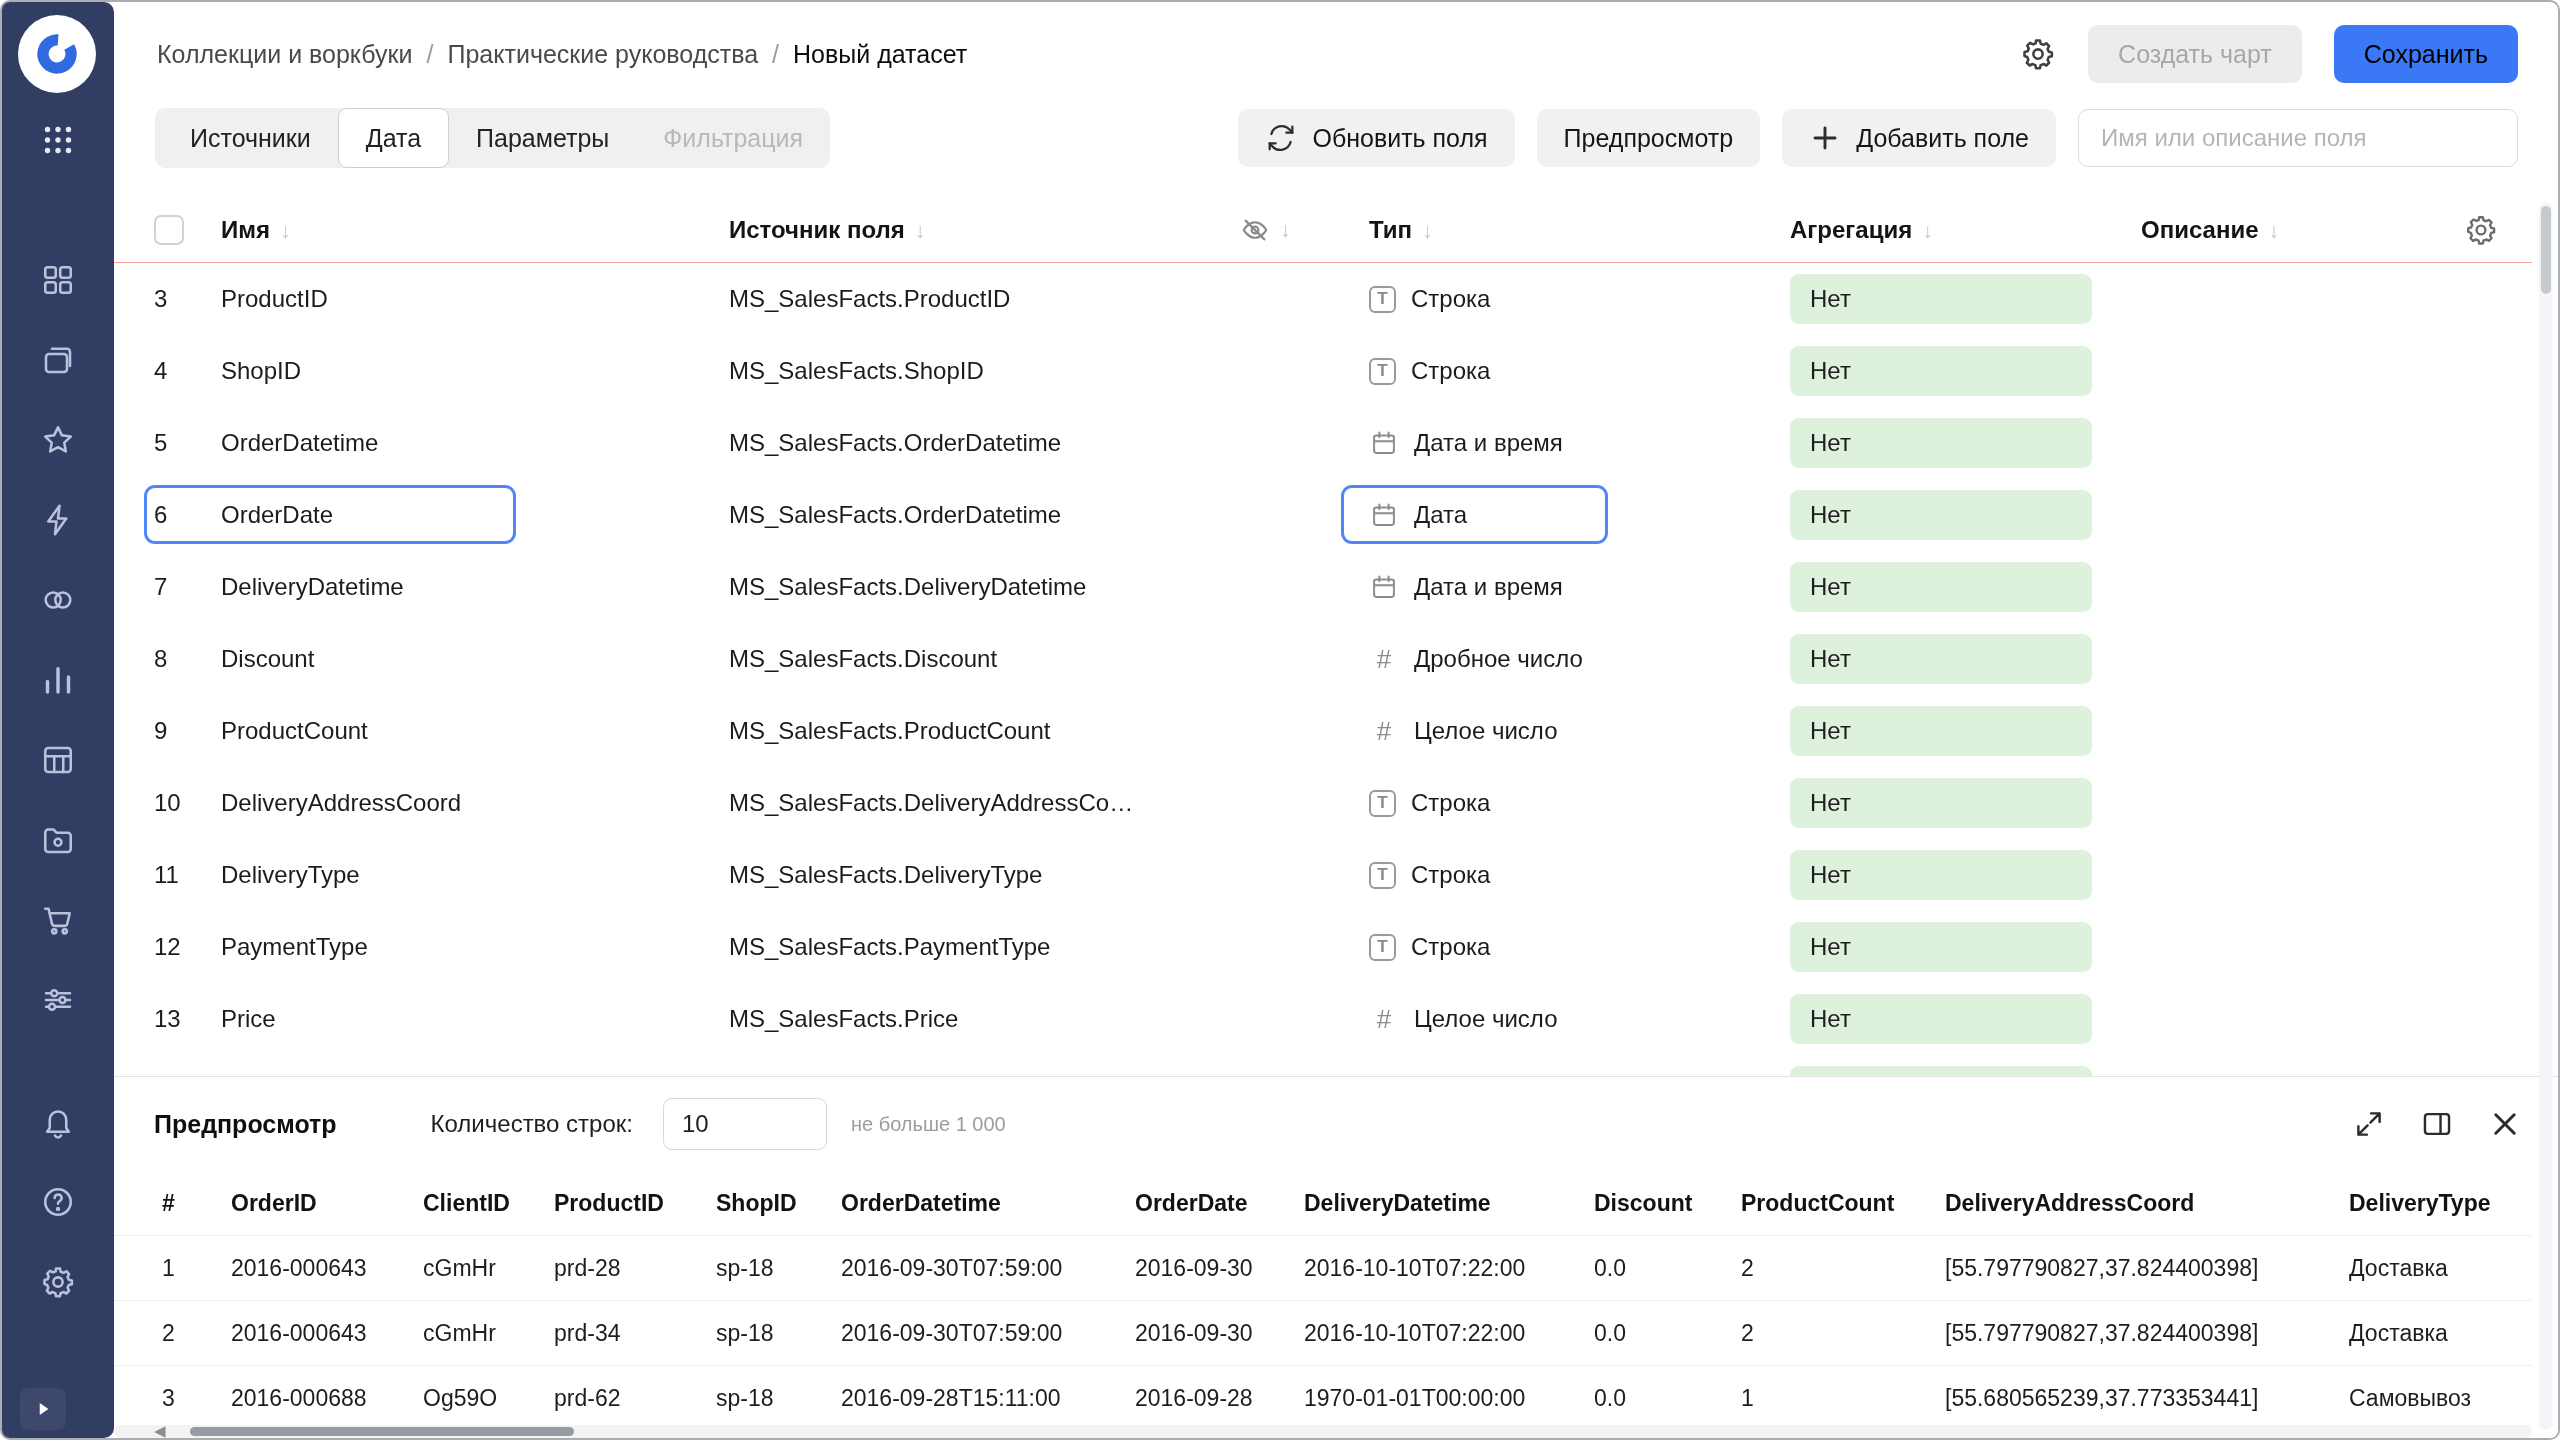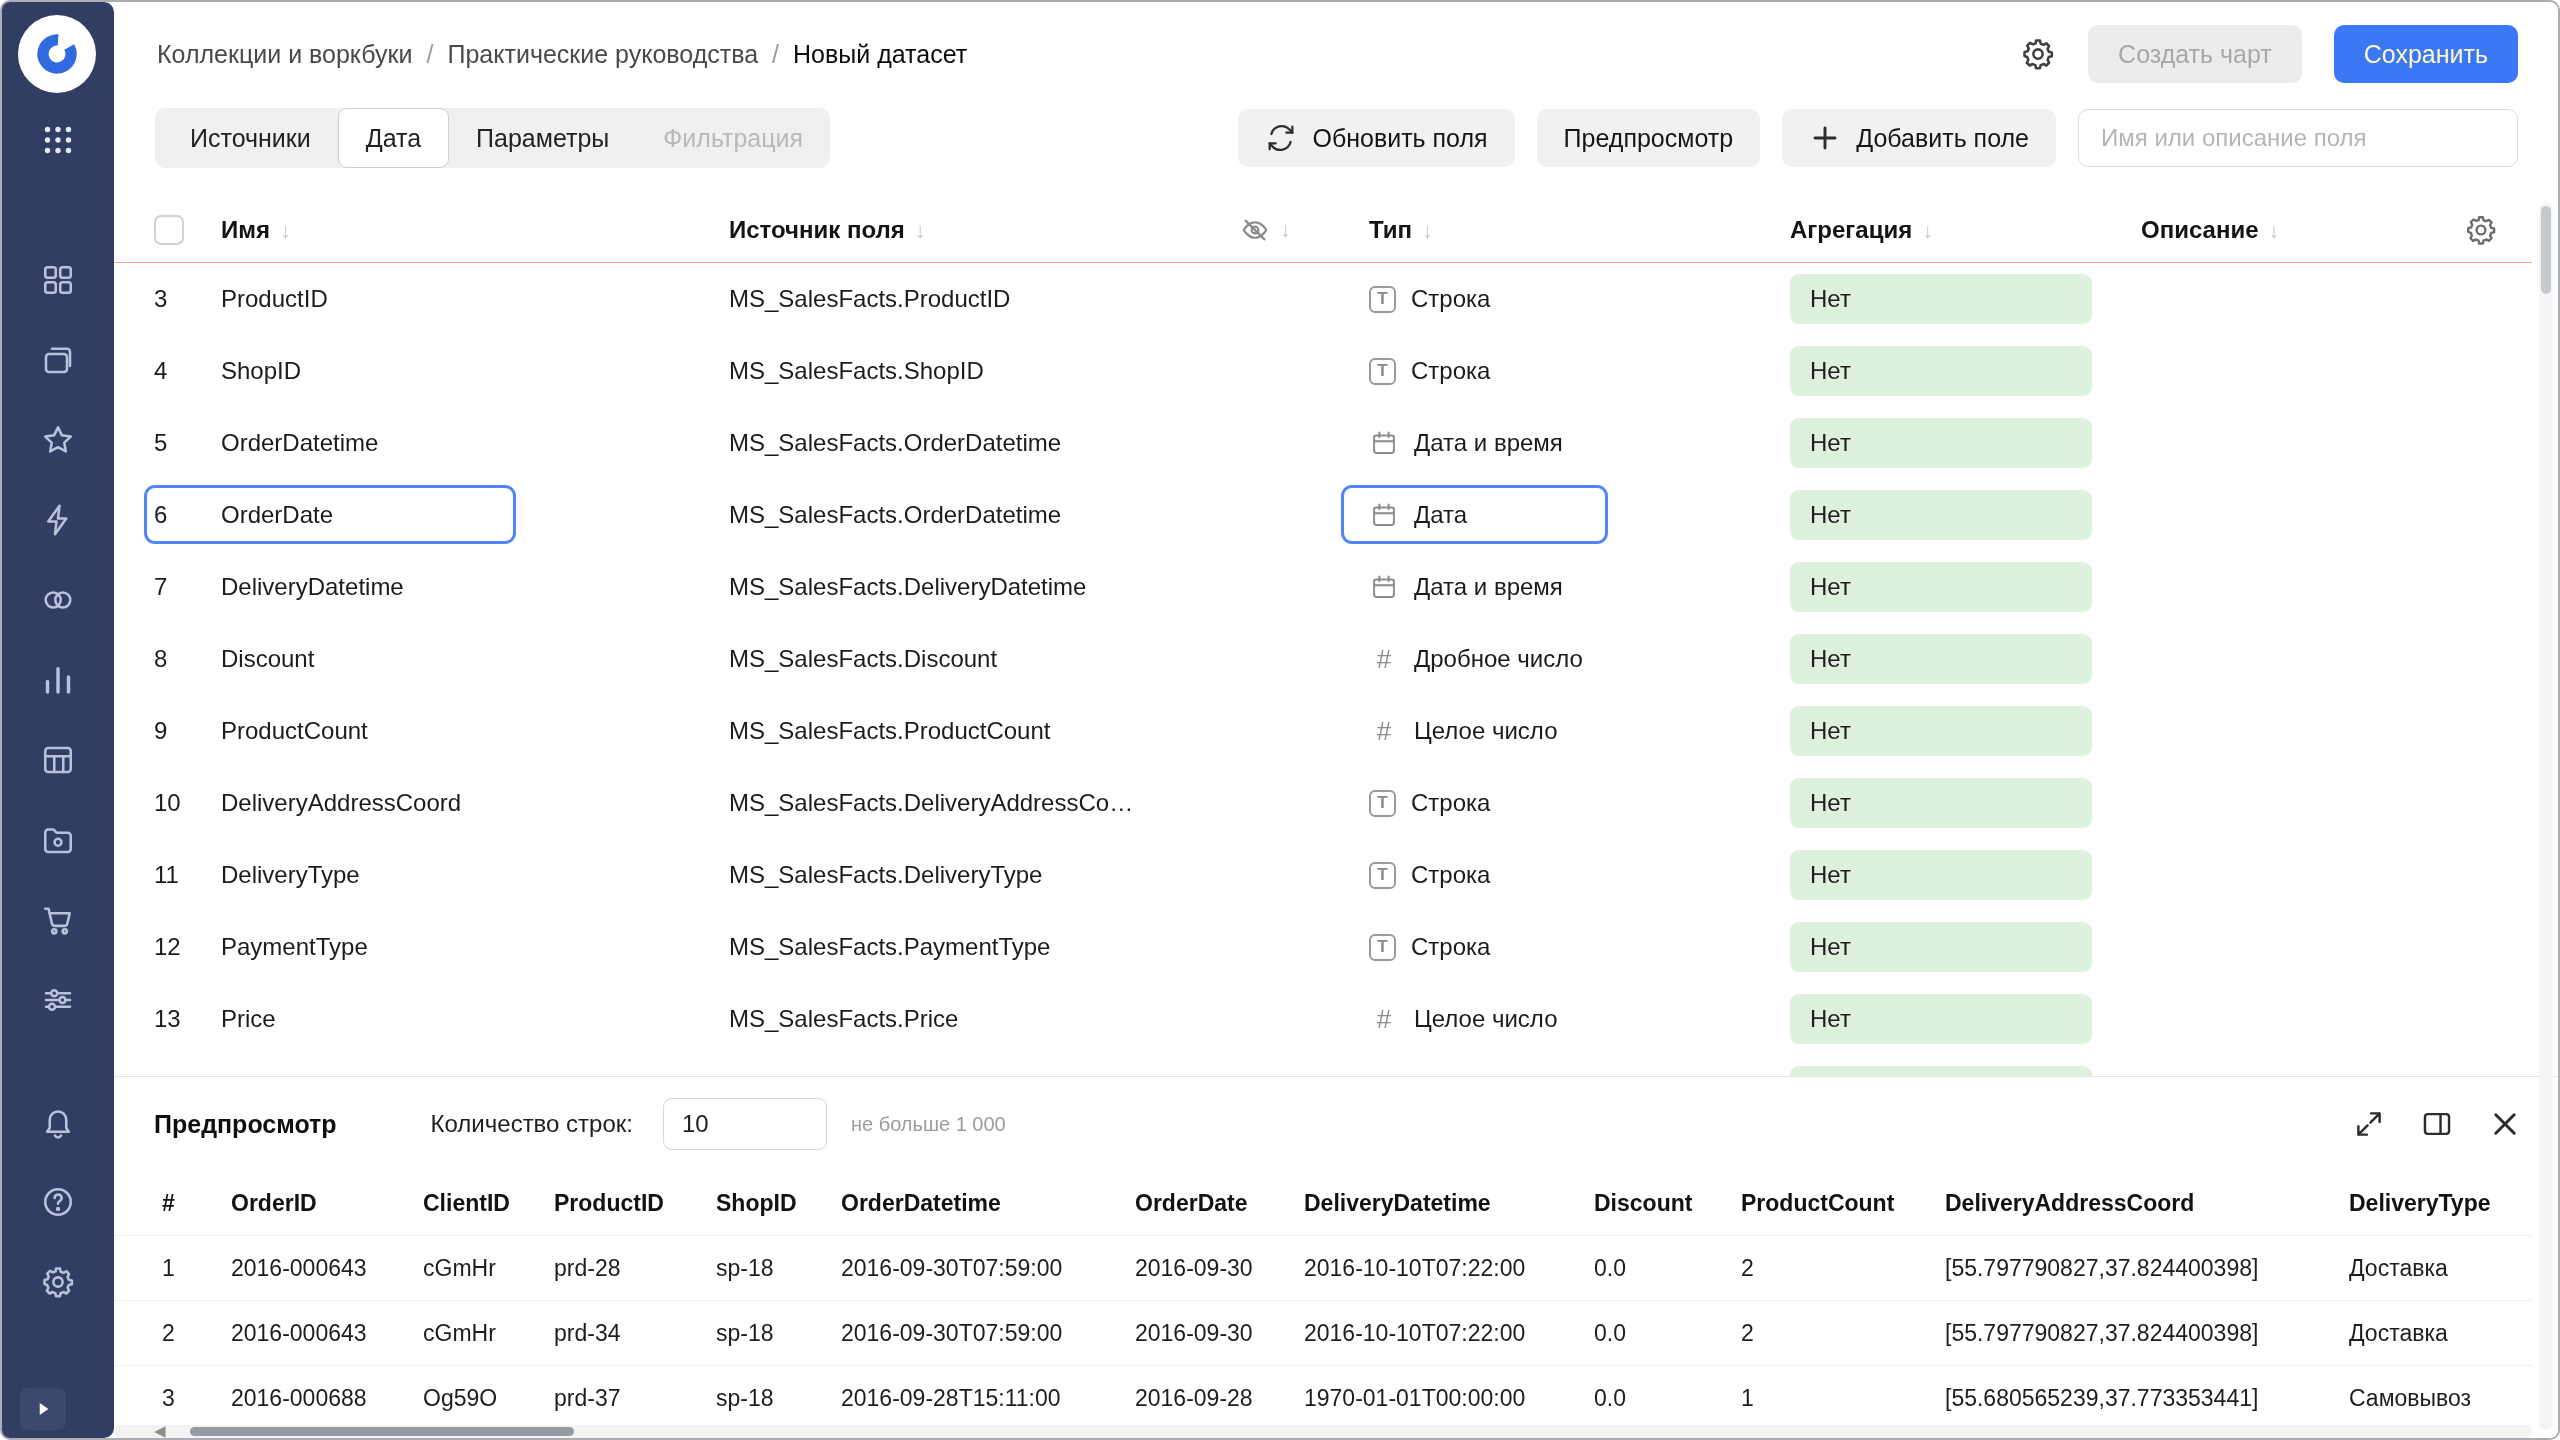--- a/index.html
+++ b/index.html
@@ -34,21 +34,21 @@
   .crumbs { display:flex; align-items:center; gap:14px; font-size:25px; color:#4a4a4a; }
   .crumb { cursor:pointer; }
   .crumb.current { color:#0d0d0d; cursor:default; }
   .crumb-sep { color:#9c9c9c; }
   .topbar-right { margin-left:auto; display:flex; align-items:center; gap:32px; }
   .icon-btn { color:#404040; display:flex; cursor:pointer; }
   .icon-btn svg { width:36px; height:36px; }
   .btn { height:58px; border-radius:10px; font-size:25px; display:flex; align-items:center;
     padding:0 30px; border:none; font-family:inherit; cursor:pointer; white-space:nowrap; }
   .btn-disabled { background:#ececec; color:#a8a8a8; cursor:default; }
-  .btn-primary { background:var(--accent); color:#fef9c3; }
+  .btn-primary { background:var(--accent); color:#000000; }
 
   .toolbar { position:absolute; left:41px; right:40px; top:106px; height:60px;
     display:flex; align-items:center; }
   .tabs { display:flex; background:#f0f0f2; border-radius:10px; height:60px; align-items:stretch;padding-left:8px; }
   .tab { padding:0 27px; font-size:25px; display:flex; align-items:center; color:#222;
     border-radius:10px; cursor:pointer; white-space:nowrap; }
   .tab.active { background:#fff; border:1px solid #cfcfcf; border-radius:9px; }
   .tab.disabled { color:#b8b8b8; cursor:default; }
   .toolbar-actions { margin-left:auto; display:flex; align-items:center; gap:22px; }
   .tbtn { height:58px; background:#f0f1f3; border-radius:10px; display:flex; gap:15px;
@@ -579,21 +579,21 @@
               <div class="pv-cell" style="width: 290px;">2016-10-10T07:22:00</div>
               <div class="pv-cell" style="width: 147px;">0.0</div>
               <div class="pv-cell" style="width: 204px;">2</div>
               <div class="pv-cell" style="width: 404px;">[55.797790827,37.824400398]</div>
               <div class="pv-cell" style="width: 210px;">Доставка</div>
             </div>
             <div class="pv-row">
               <div class="pv-cell" style="width: 69px;">3</div>
               <div class="pv-cell" style="width: 192px;">2016-000688</div>
               <div class="pv-cell" style="width: 131px;">Og59O</div>
-              <div class="pv-cell" style="width: 162px;">prd-37</div>
+              <div class="pv-cell" style="width: 162px;">prd-62</div>
               <div class="pv-cell" style="width: 125px;">sp-18</div>
               <div class="pv-cell" style="width: 294px;">2016-09-28T15:11:00</div>
               <div class="pv-cell" style="width: 169px;">2016-09-28</div>
               <div class="pv-cell" style="width: 290px;">1970-01-01T00:00:00</div>
               <div class="pv-cell" style="width: 147px;">0.0</div>
               <div class="pv-cell" style="width: 204px;">1</div>
               <div class="pv-cell" style="width: 404px;">[55.680565239,37.773353441]</div>
               <div class="pv-cell" style="width: 210px;">Самовывоз</div>
             </div>
           </div>

